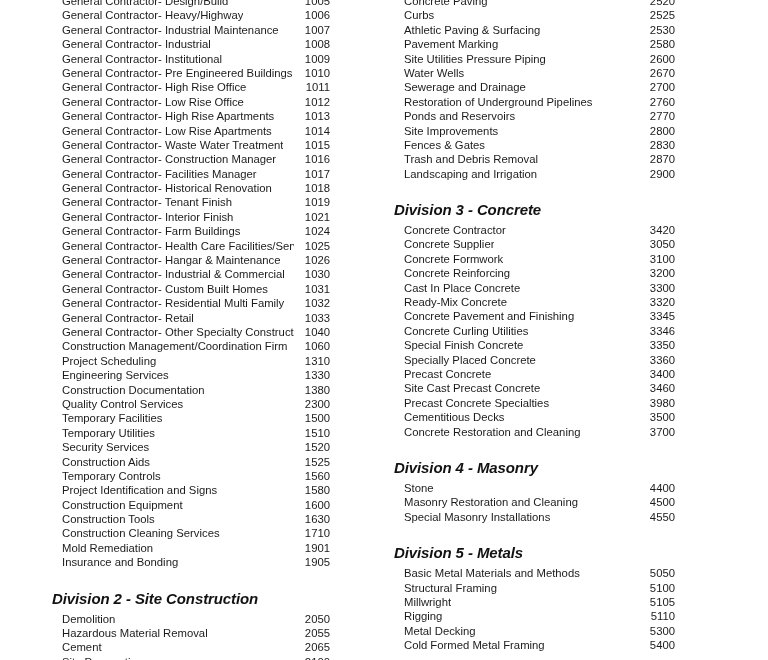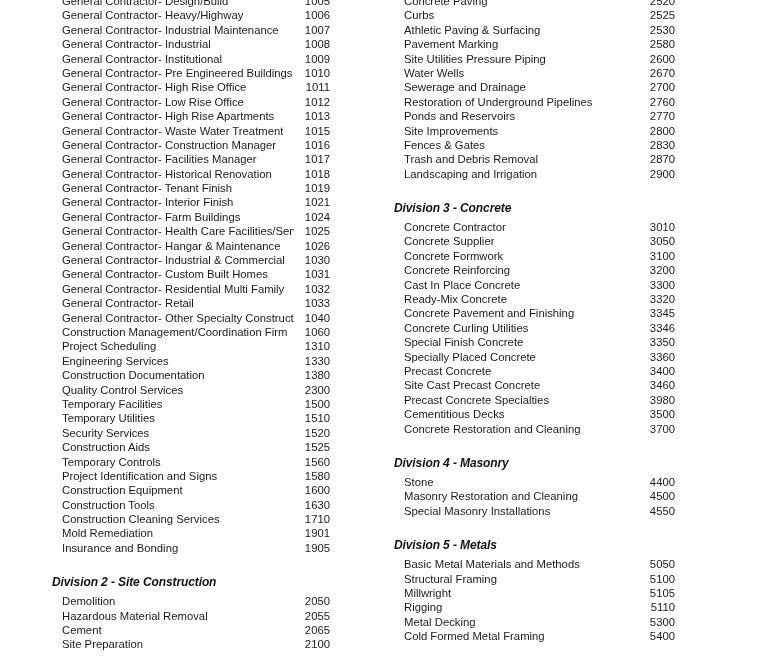--- a/index.html
+++ b/index.html
@@ -25,21 +25,21 @@
     flex-direction: row;
   }
   .column {
     width: 384px;
     box-sizing: border-box;
   }
   .column.left  { padding-left: 52px; }
   .column.right { padding-left: 10px; }
 
   .division-heading {
-    font-size: 12px;
+    font-size: 15px;
     font-style: italic;
     font-weight: bold;
     letter-spacing: -0.1px;
     color: #121212;
     margin: 0;
     padding-top: 20px;
     padding-bottom: 5px;
     padding-left: 0px;
     white-space: nowrap;
   }
@@ -116,20 +116,25 @@
         <span class="label">General Contractor- Low Rise Office</span>
         <span class="spacer"></span>
         <span class="code">1012</span>
       </div>
       <div class="entry">
         <span class="label">General Contractor- High Rise Apartments</span>
         <span class="spacer"></span>
         <span class="code">1013</span>
       </div>
       <div class="entry">
+        <span class="label">General Contractor- Low Rise Apartments</span>
+        <span class="spacer"></span>
+        <span class="code">1014</span>
+      </div>
+      <div class="entry">
         <span class="label">General Contractor- Waste Water Treatment</span>
         <span class="spacer"></span>
         <span class="code">1015</span>
       </div>
       <div class="entry">
         <span class="label">General Contractor- Construction Manager</span>
         <span class="spacer"></span>
         <span class="code">1016</span>
       </div>
       <div class="entry">
@@ -357,21 +362,21 @@
       </div>
       <div class="entry">
         <span class="label">Landscaping and Irrigation</span>
         <span class="spacer"></span>
         <span class="code">2900</span>
       </div>
       <div class="division-heading">Division 3 - Concrete</div>
       <div class="entry">
         <span class="label">Concrete Contractor</span>
         <span class="spacer"></span>
-        <span class="code">3010</span>
+        <span class="code">3420</span>
       </div>
       <div class="entry">
         <span class="label">Concrete Supplier</span>
         <span class="spacer"></span>
         <span class="code">3050</span>
       </div>
       <div class="entry">
         <span class="label">Concrete Formwork</span>
         <span class="spacer"></span>
         <span class="code">3100</span>

